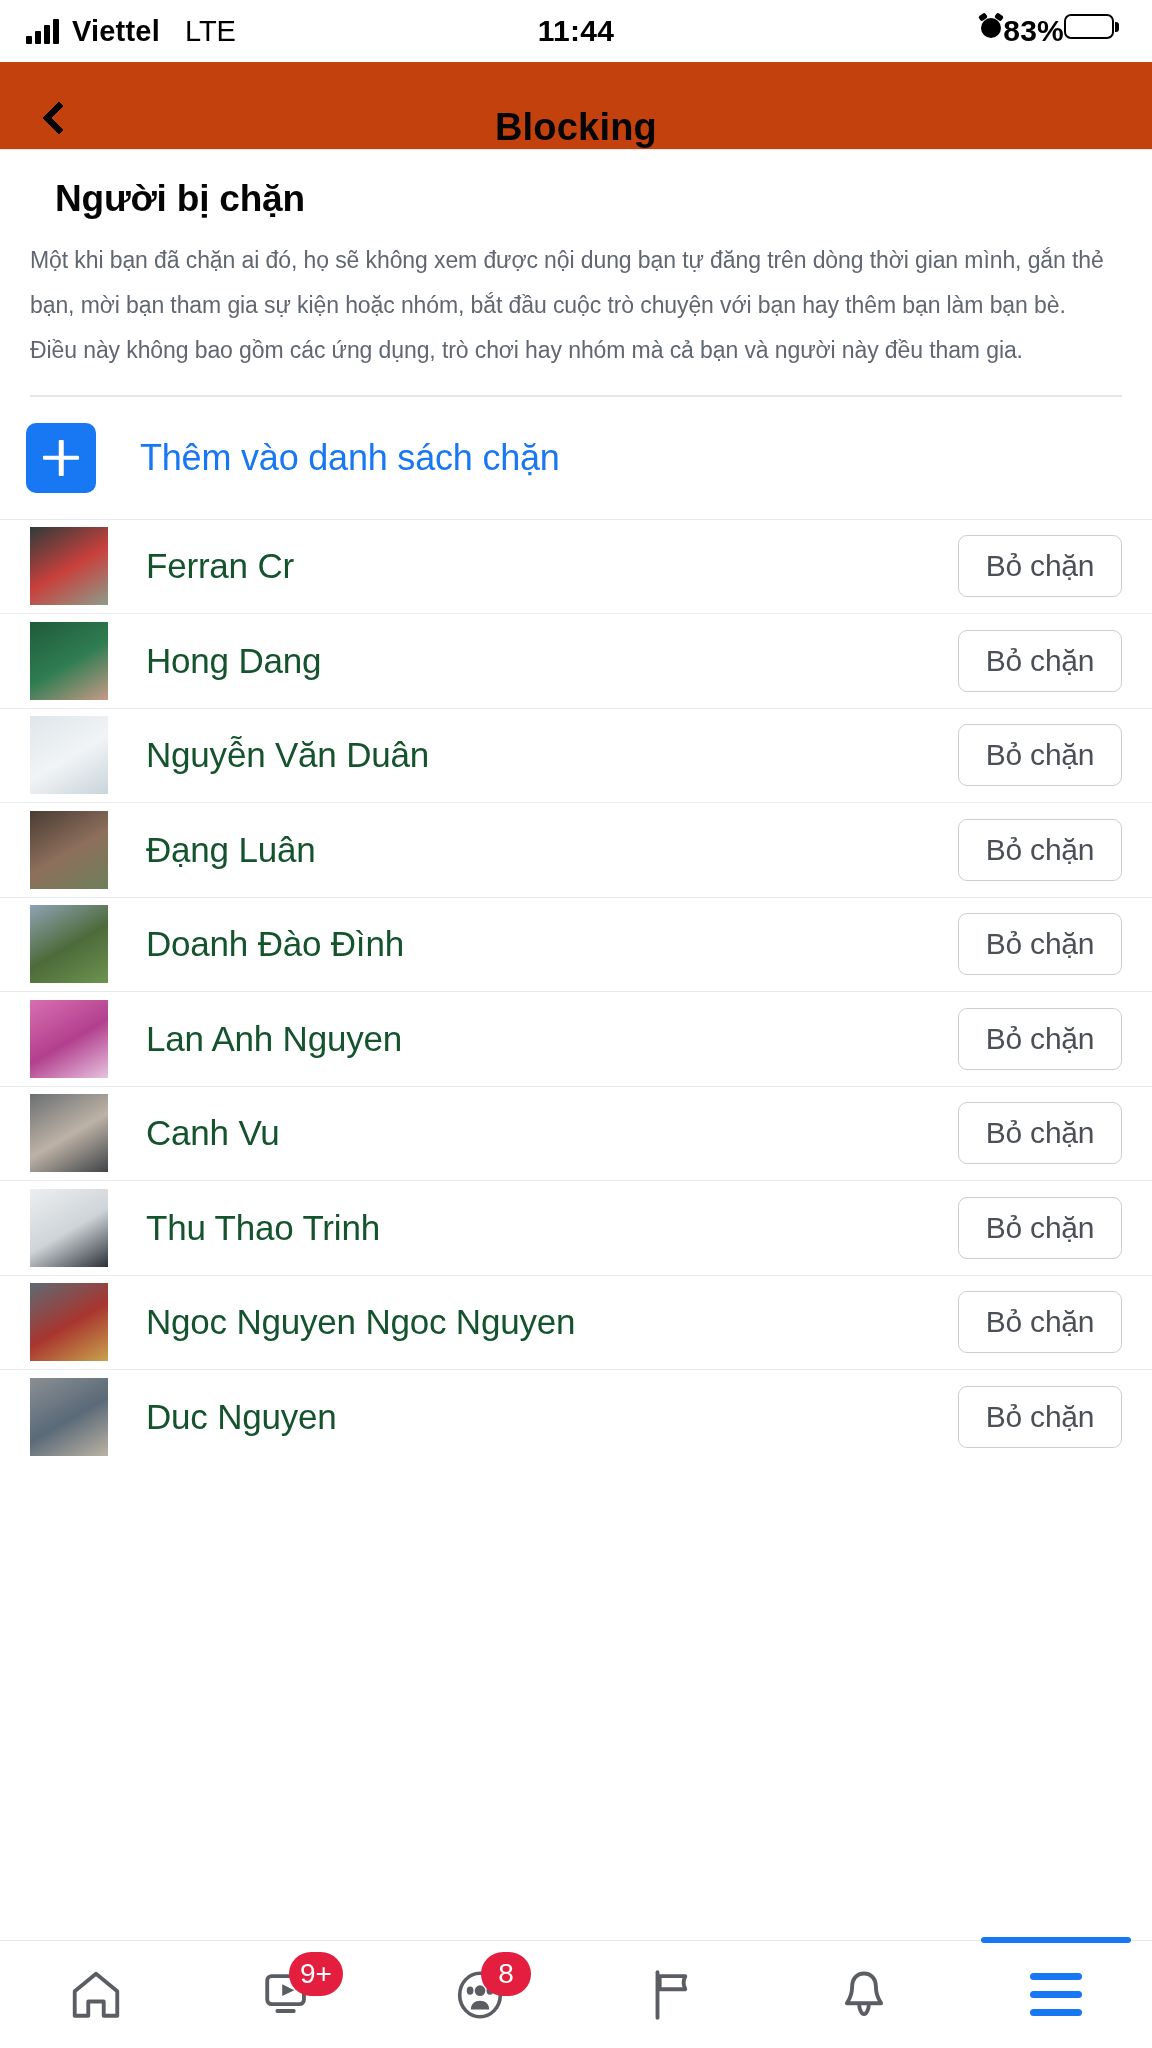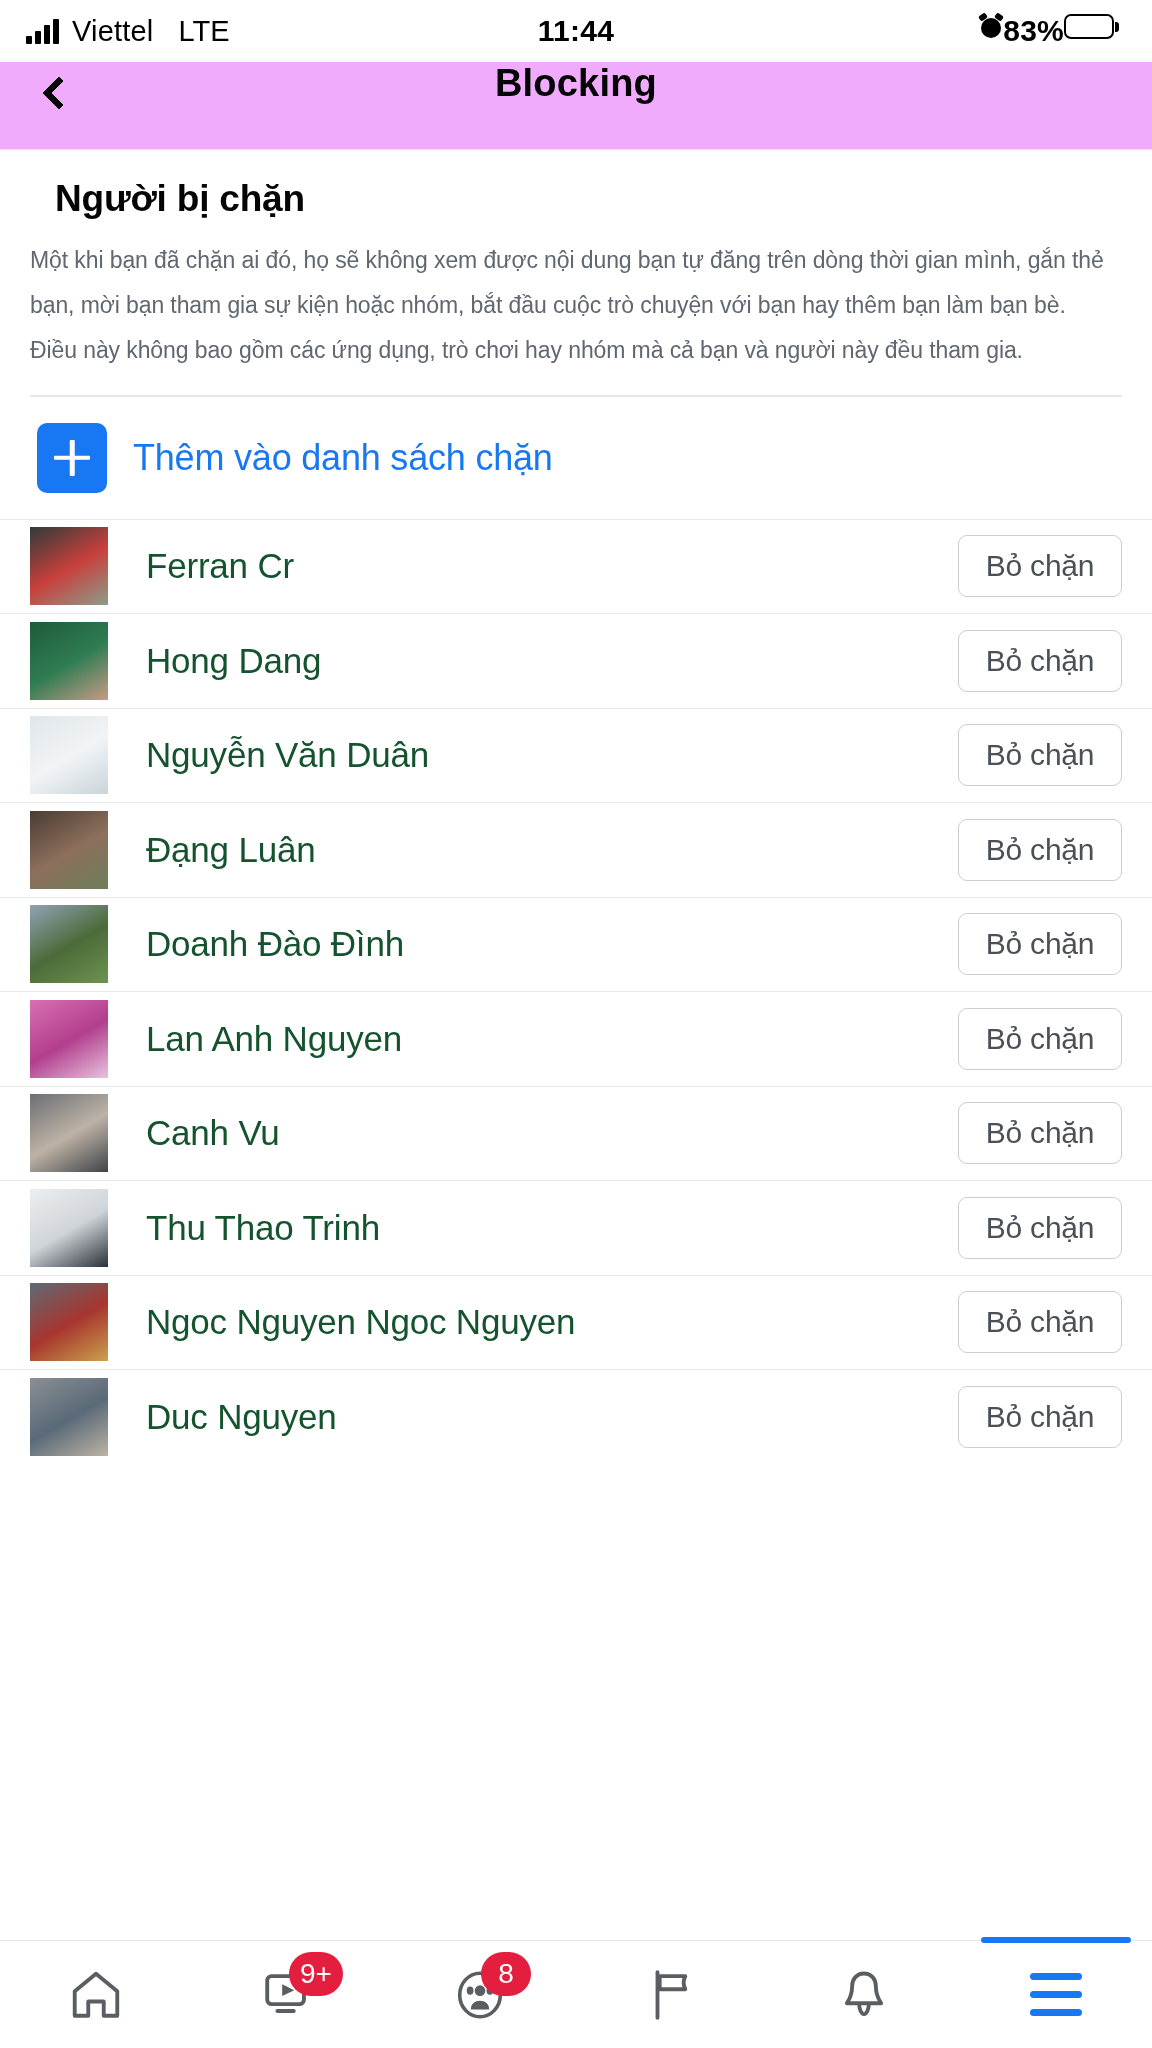--- a/index.html
+++ b/index.html
@@ -46,21 +46,21 @@
     background: #000;
     border-radius: 1px;
   }
   .signal-bars i:nth-child(1) { height: 8px; }
   .signal-bars i:nth-child(2) { height: 13px; }
   .signal-bars i:nth-child(3) { height: 19px; }
   .signal-bars i:nth-child(4) { height: 25px; }
   .carrier {
     font-size: 29px;
     letter-spacing: 0.2px;
-    font-weight: 400;
+    font-weight: 700;
   }
   .net-type {
     font-size: 29px;
     margin-left: 12px;
     font-weight: 400;
   }
   .status-time {
     position: absolute;
     left: 0; right: 0;
     text-align: center;
@@ -116,23 +116,23 @@
     background: #000;
     border-radius: 0 3px 3px 0;
   }
 
   
   .nav-header {
     height: 88px;
     flex: 0 0 88px;
     position: relative;
     display: flex;
-    align-items: flex-start;
+    align-items: flex-end;
     border-bottom: 1.5px solid #e4e6eb;
-    background: #f0abfc;
+    background: #c2410c;
   }
   .back-btn {
     position: absolute;
     left: 28px;
     width: 62px; height: 62px;
     display: flex;
     align-items: center;
     justify-content: center;
     cursor: pointer;
   }
@@ -179,22 +179,22 @@
 
   .divider {
     height: 1.5px;
     background: #e4e6eb;
     margin: 0 30px;
   }
 
   .add-row {
     display: flex;
     align-items: center;
-    padding: 26px 37px;
-    gap: 26px;
+    padding: 26px 26px;
+    gap: 44px;
     cursor: pointer;
   }
   .plus-box {
     width: 70px; height: 70px;
     background: #1877f2;
     border-radius: 10px;
     position: relative;
     flex: 0 0 70px;
   }
   .plus-box::before, .plus-box::after {

